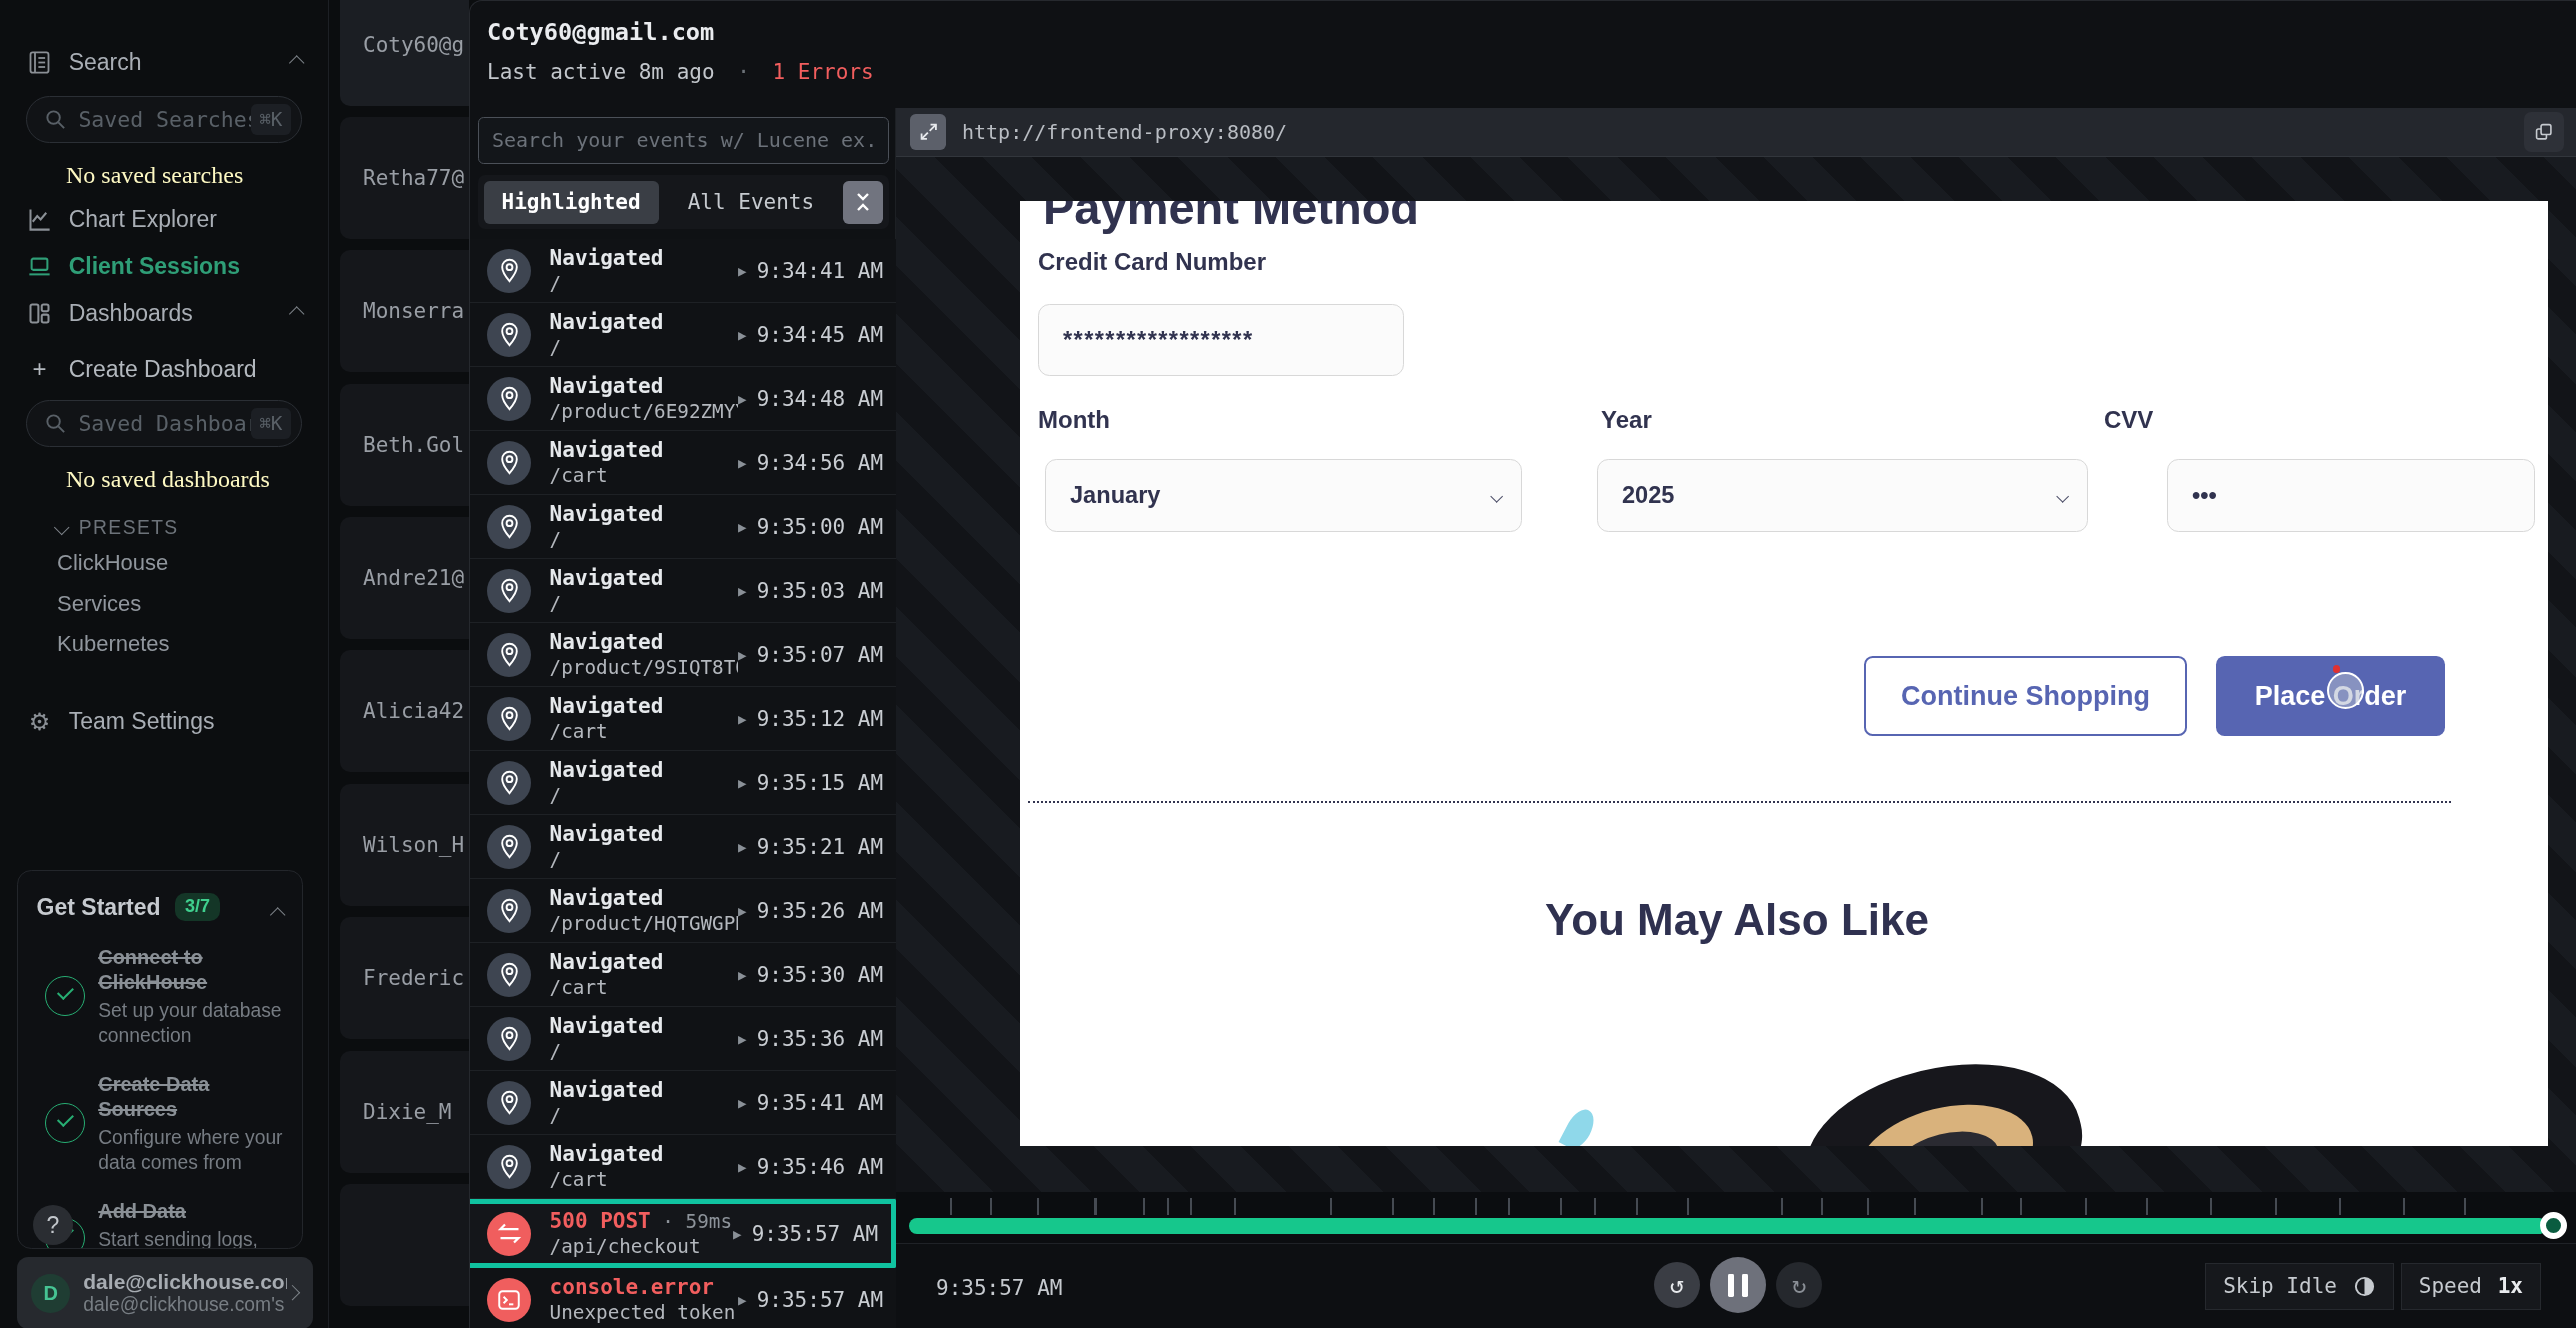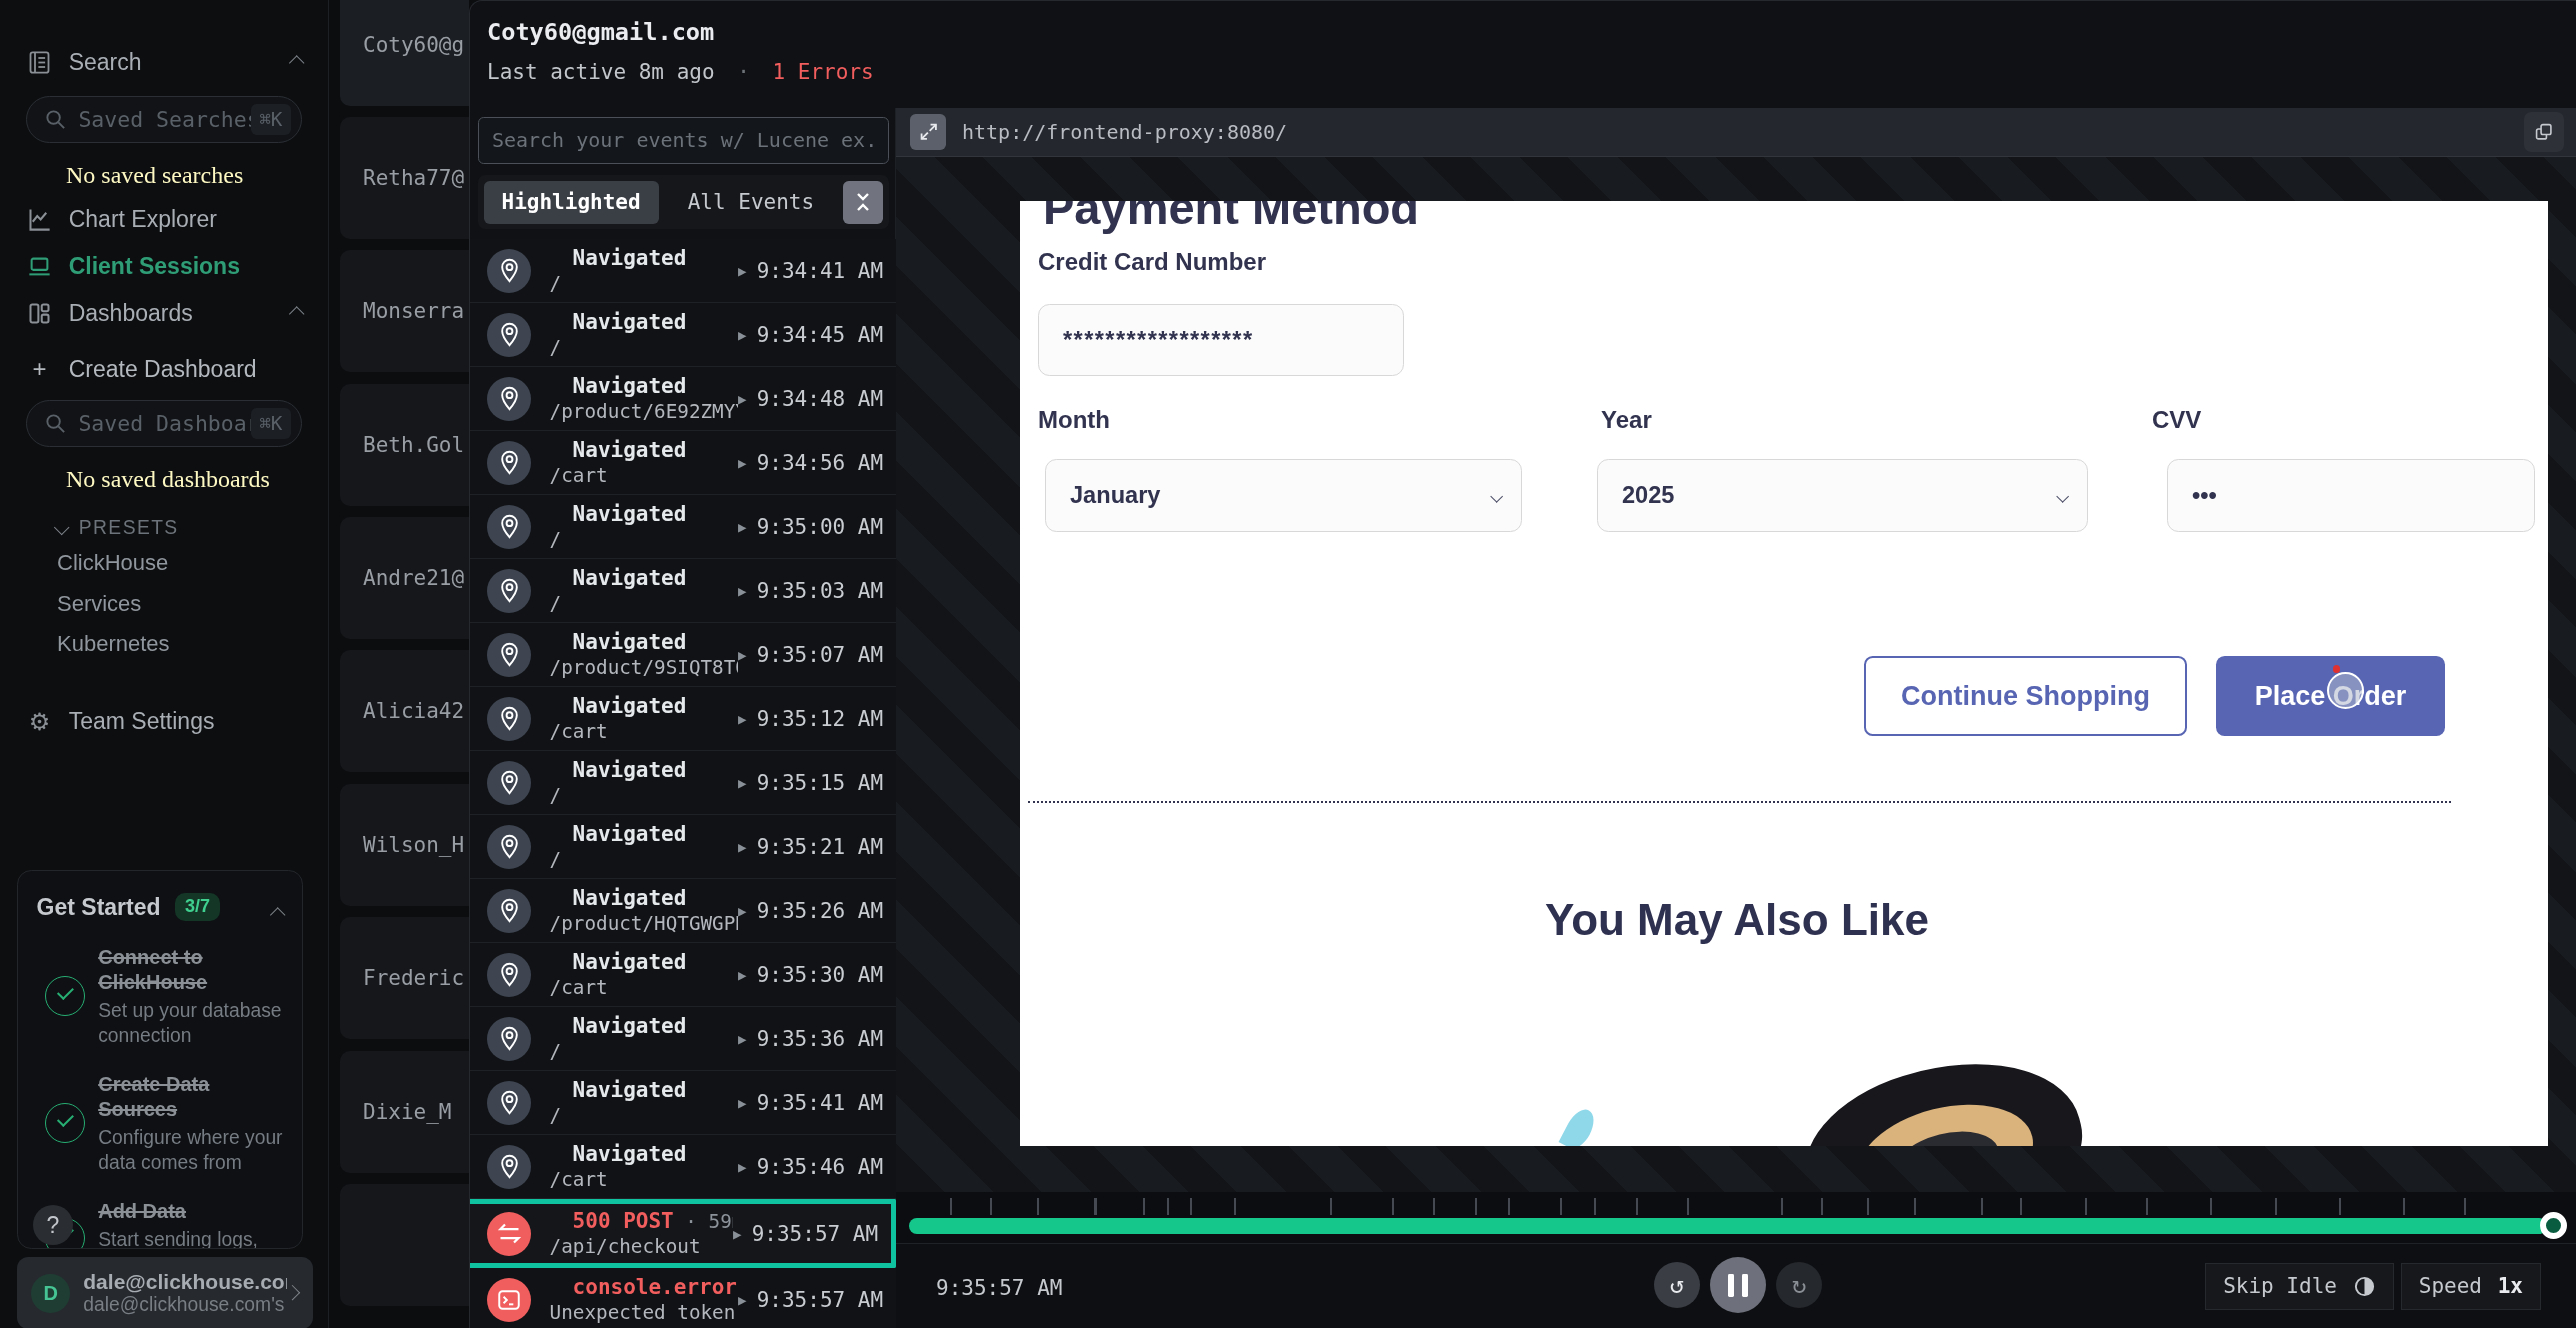--- a/index.html
+++ b/index.html
@@ -106,21 +106,21 @@
   .tab.plain { color:#c6cacf; flex:1; }
   .collapse-btn { width:40px; height:43px; background:#71747f; border-radius:5.7px;
                   display:flex; align-items:center; justify-content:center; color:#fff; }
   #event-list { position:absolute; left:0; top:131px; width:426px; height:1090px; overflow:hidden; }
   .ev-row { height:64px; border-bottom:0.7px solid #1e2125; display:flex; align-items:center;
             padding:0 7.2px 0 17px; background:#101215; }
   .ev-icon { width:44px; height:44px; border-radius:50%; background:#3e4551; flex:0 0 44px;
              display:flex; align-items:center; justify-content:center; }
   .ev-row.error .ev-icon { background:#f05e5e; }
   .ev-main { flex:1; margin-left:18.6px; overflow:hidden; }
-  .ev-title { font-size:21px; font-weight:bold; color:#e6e9ec; white-space:nowrap;margin-left:23px; }
+  .ev-title { font-size:21px; font-weight:bold; color:#e6e9ec; white-space:nowrap; }
   .ev-row.error .ev-title { color:var(--error-red,#f25e5e); }
   .ev-meta { font-size:19.3px; color:#8d939a; font-weight:normal; }
   .ev-path { font-size:19.3px; color:#b4b8be; white-space:nowrap; overflow:hidden; margin-top:1.4px; }
   .ev-right { display:flex; align-items:center; gap:10px; padding-right:5.7px; }
   .ev-play { font-size:14.3px; color:#8a9097; }
   .ev-time { font-size:21px; color:#c9cdd2; white-space:nowrap; }
   .ev-row.highlight { height:69px; border:5px solid var(--highlight-teal,#10c3a0);
                       margin-left:-5px; background:#14161a; border-radius:1.4px; }
 
   
@@ -700,21 +700,21 @@
           <div class="vp-label" style="left:18px; top:205px;">Month</div>
           <div class="vp-field" style="left:25px; top:258px; width:477px; height:73px;">
             <span>January</span>
             <span class="sel-chev"></span>
           </div>
           <div class="vp-label" style="left:581px; top:205px;">Year</div>
           <div class="vp-field" style="left:577px; top:258px; width:491px; height:73px;">
             <span>2025</span>
             <span class="sel-chev"></span>
           </div>
-          <div class="vp-label" style="left:1132px; top:205px;">CVV</div>
+          <div class="vp-label" style="left:1084px; top:205px;">CVV</div>
           <div class="vp-field" style="left:1147px; top:258px; width:368px; height:73px;">•••</div>
 
           <div class="vp-btn btn-outline" style="left:844px; top:455px; width:323px;">Continue Shopping</div>
           <div class="vp-btn btn-filled" style="left:1196px; top:455px; width:229px;">Place Order</div>
           <div class="click-dot" style="left:1307px; top:471px;"></div>
 
           <div class="vp-divider" style="left:7.9px; top:600px; width:1423px;"></div>
           <div class="vp-h2" style="top:694px;">You May Also Like</div>
 
           <div class="leaf" style="left:547px; top:907px;"></div>

